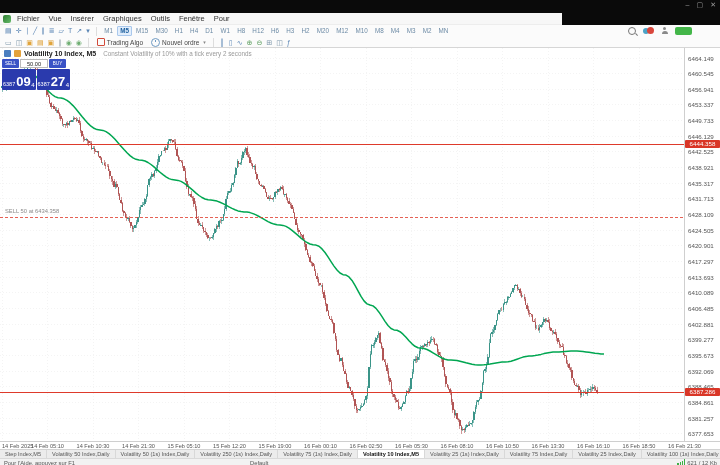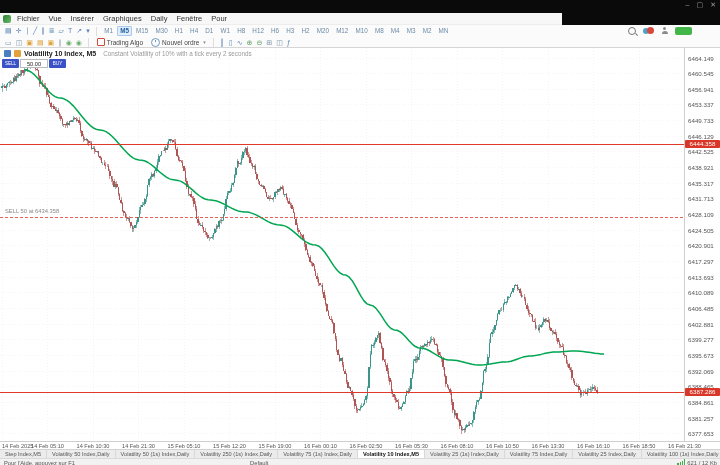--- a/index.html
+++ b/index.html
@@ -111,21 +111,21 @@
   </div>
   <div class="dark-corner"></div>
 
   <div class="menubar">
     <div class="app-icon"></div>
     <div style="display:flex;">
         <span class="menu-item">Fichier</span>
         <span class="menu-item">Vue</span>
         <span class="menu-item">Insérer</span>
         <span class="menu-item">Graphiques</span>
-        <span class="menu-item">Daily</span>
+        <span class="menu-item">Outils</span>
         <span class="menu-item">Fenêtre</span>
         <span class="menu-item">Pour</span>
       </div>
   </div>
 
   <div class="toolbar1">
     <div style="display:flex;align-items:center;">
         <span class="t1-icon">▤</span>
         <span class="t1-icon">✛</span>
         <span class="t1-icon">∣</span>
@@ -1118,20 +1118,32 @@
       <span class="chart-title">Volatility 10 Index, M5</span>
       <span class="chart-desc">Constant Volatility of 10% with a tick every 2 seconds</span>
     </div>
 
     <div class="oct">
       <div class="oct-row1">
         <div class="oct-btn">SELL</div>
         <div class="oct-vol">50.00</div>
         <div class="oct-btn">BUY</div>
       </div>
+      <div class="oct-row2">
+        <div class="oct-price">
+          <span class="oct-small">6387</span>
+          <span class="oct-big">09</span>
+          <span class="oct-sup">4</span>
+        </div>
+        <div class="oct-price">
+          <span class="oct-small">6387</span>
+          <span class="oct-big">27</span>
+          <span class="oct-sup">4</span>
+        </div>
+      </div>
     </div>
 
     <div class="pos-label">SELL 50 at 6434.358</div>
   </div>
 
   <div class="paxis">
       <div class="paxis-label" style="top: 6.5px;">6464.149</div>
       <div class="paxis-label" style="top: 22.16px;">6460.545</div>
       <div class="paxis-label" style="top: 37.82px;">6456.941</div>
       <div class="paxis-label" style="top: 53.48px;">6453.337</div>

